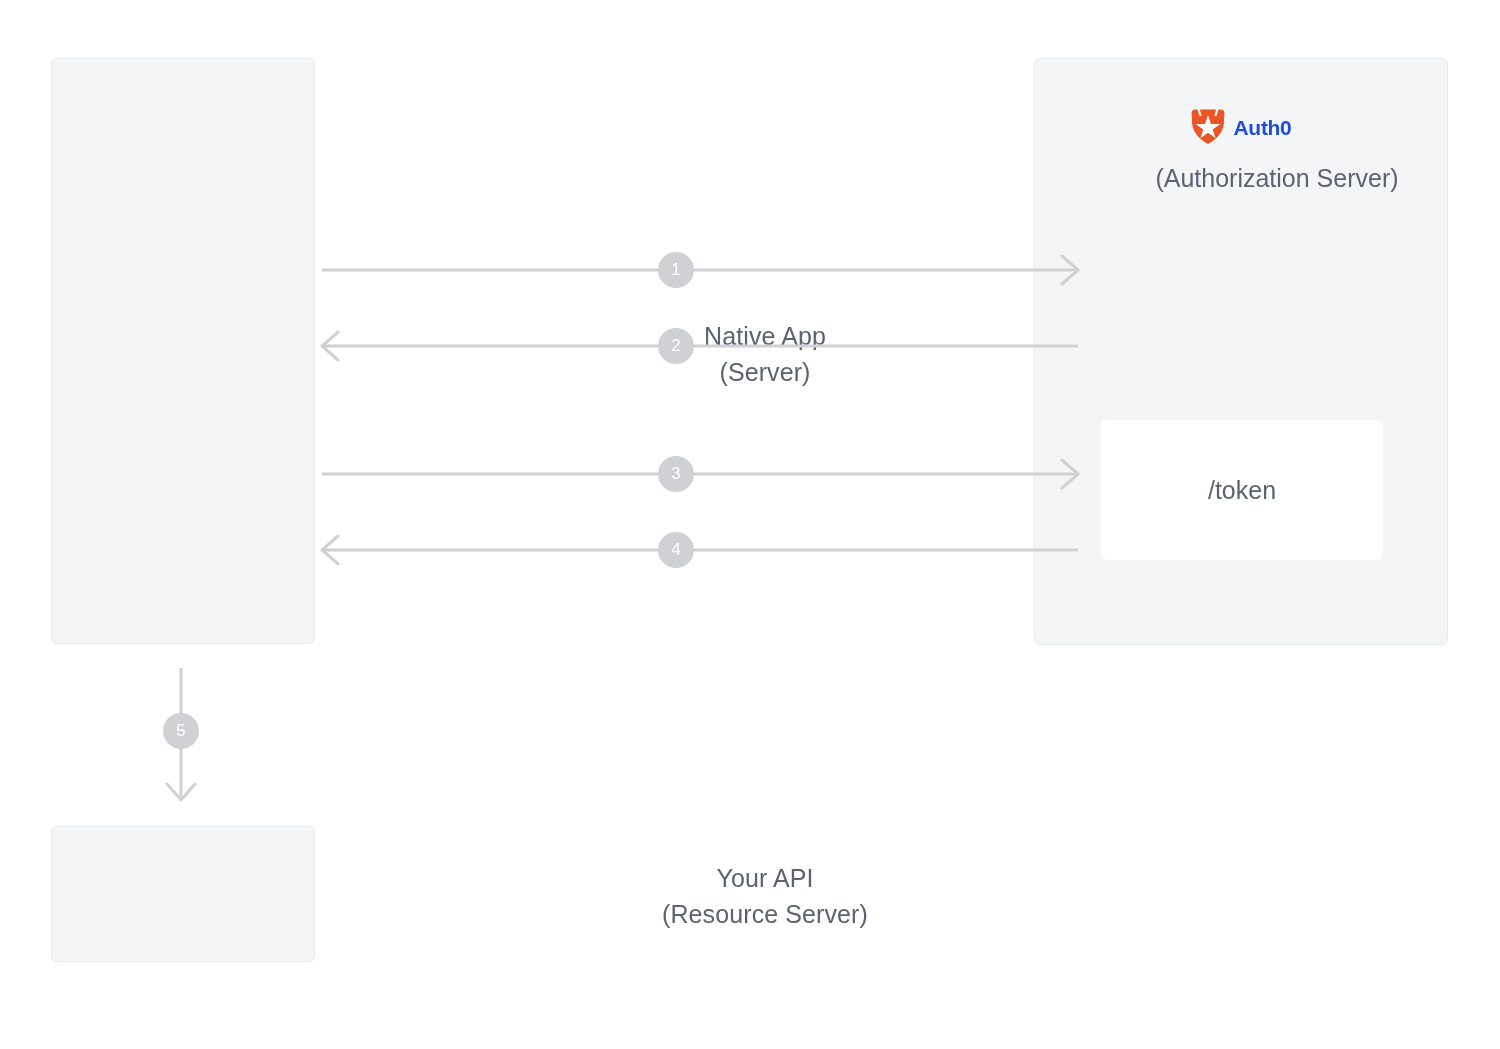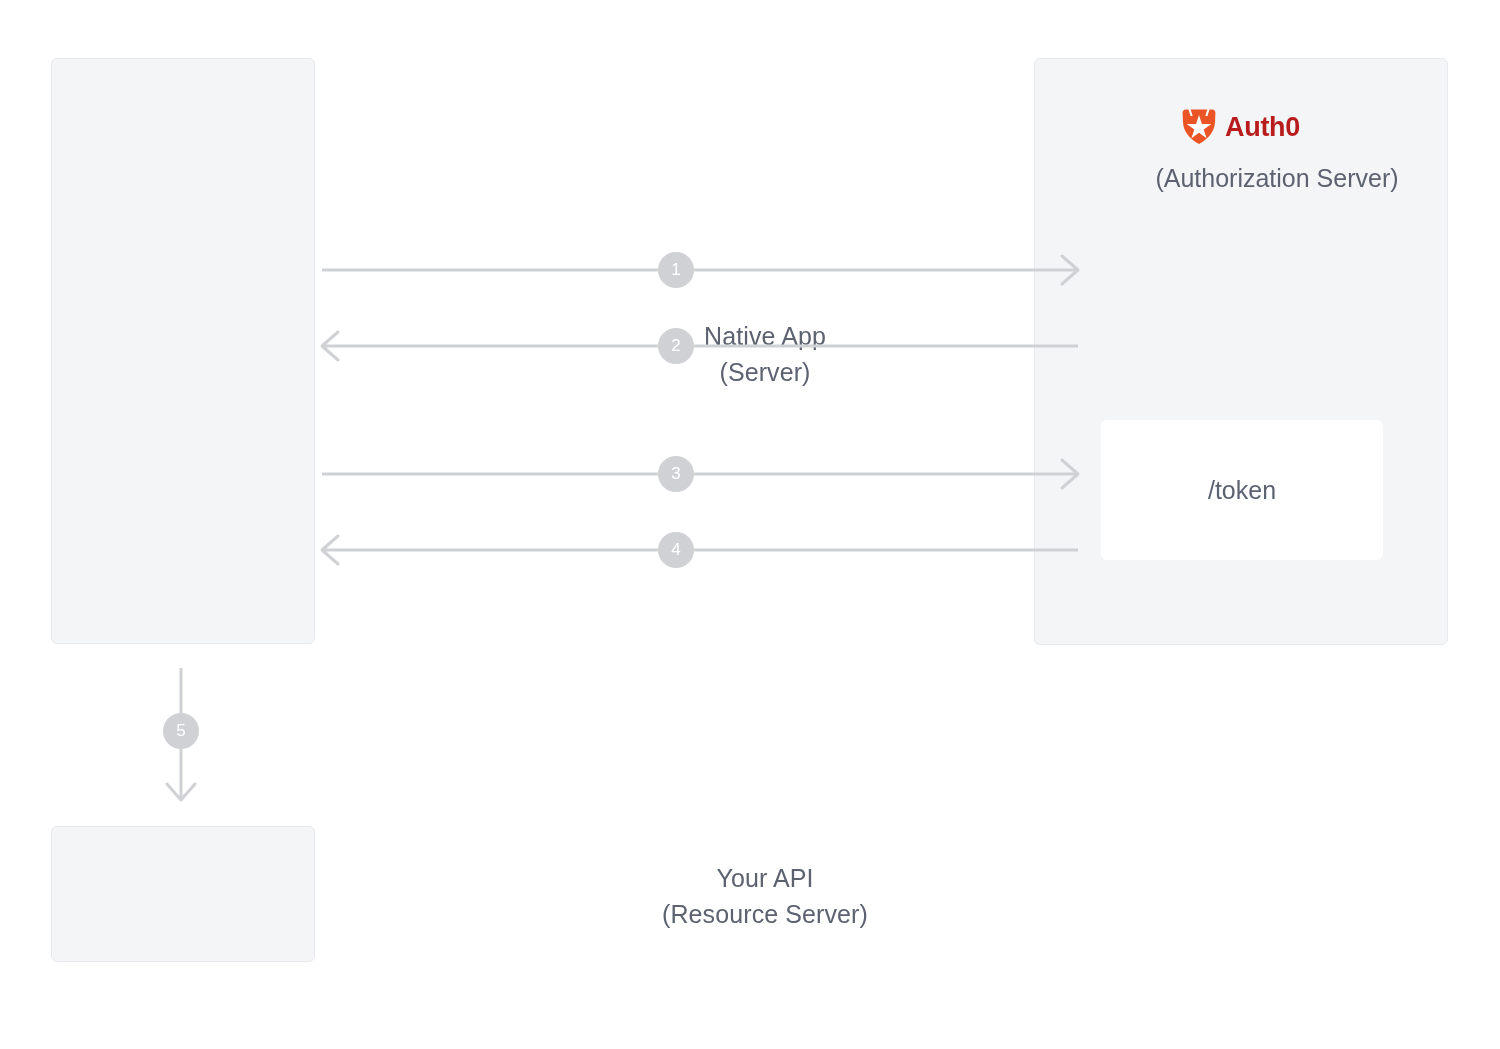--- a/index.html
+++ b/index.html
@@ -77,22 +77,22 @@
     justify-content: center;
     gap: 9px;
     height: 42px;
   }
   #auth0-logo-icon {
     width: 34px;
     height: 36px;
     display: block;
   }
   #auth0-wordmark {
-    color: #b91c1c;
-    font-size: 27px;
+    color: #1d4ed8;
+    font-size: 21px;
     font-weight: 700;
     letter-spacing: -0.3px;
     line-height: 1;
     padding-top: 2px;
   }
   #auth-server-sublabel {
     position: absolute;
     left: 1034px;
     top: 160px;
     width: 486px;

